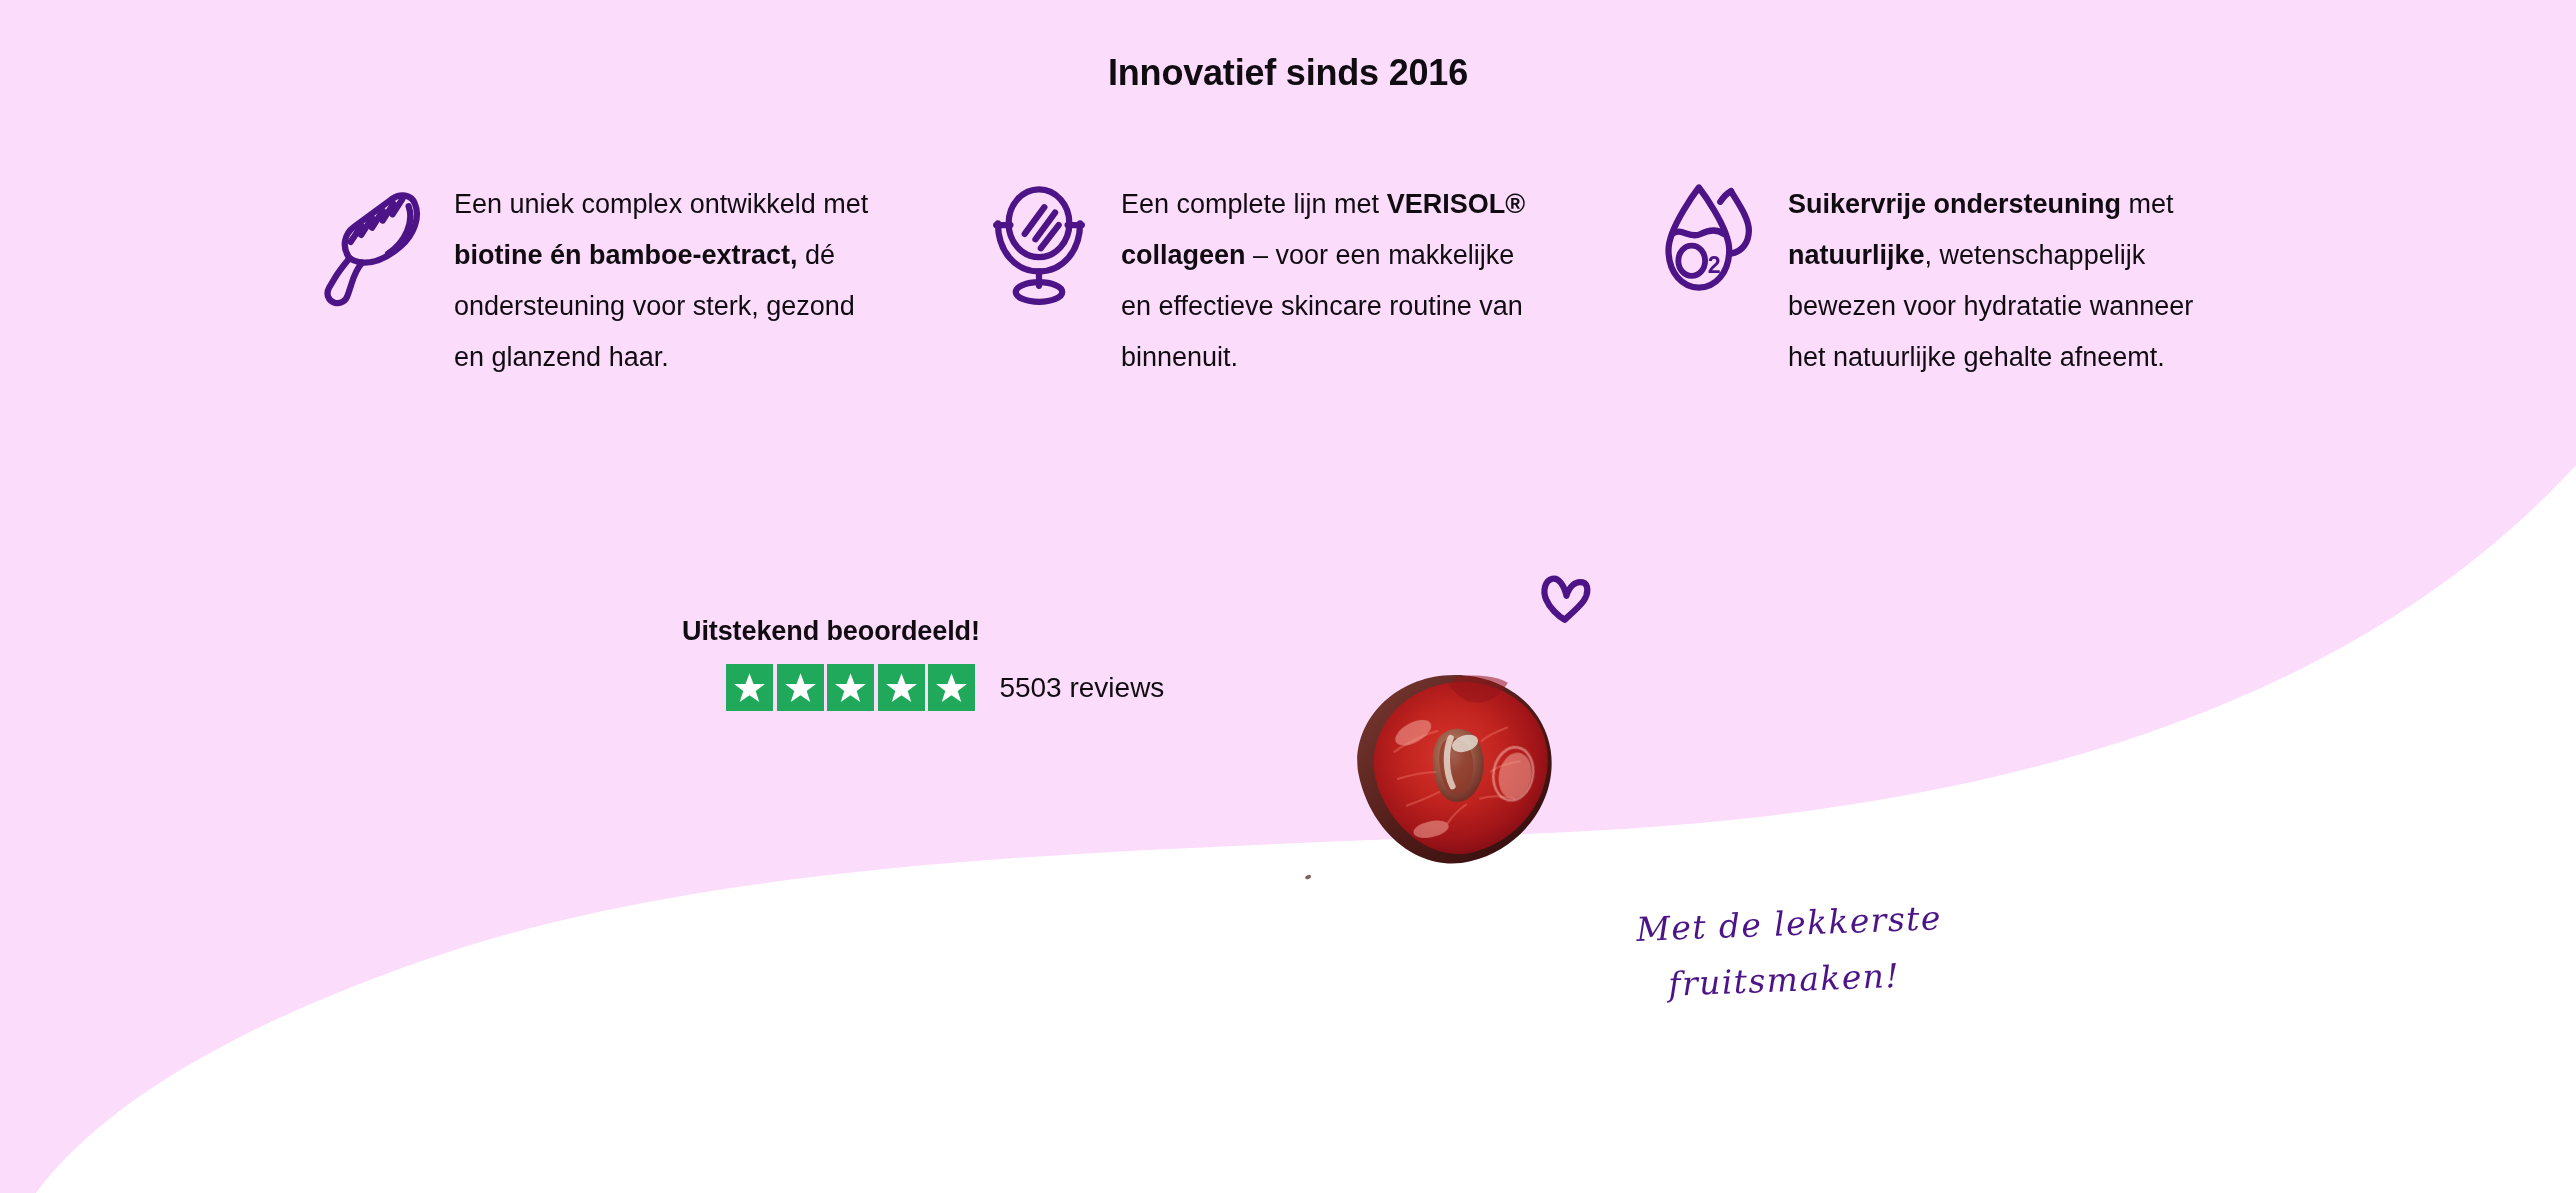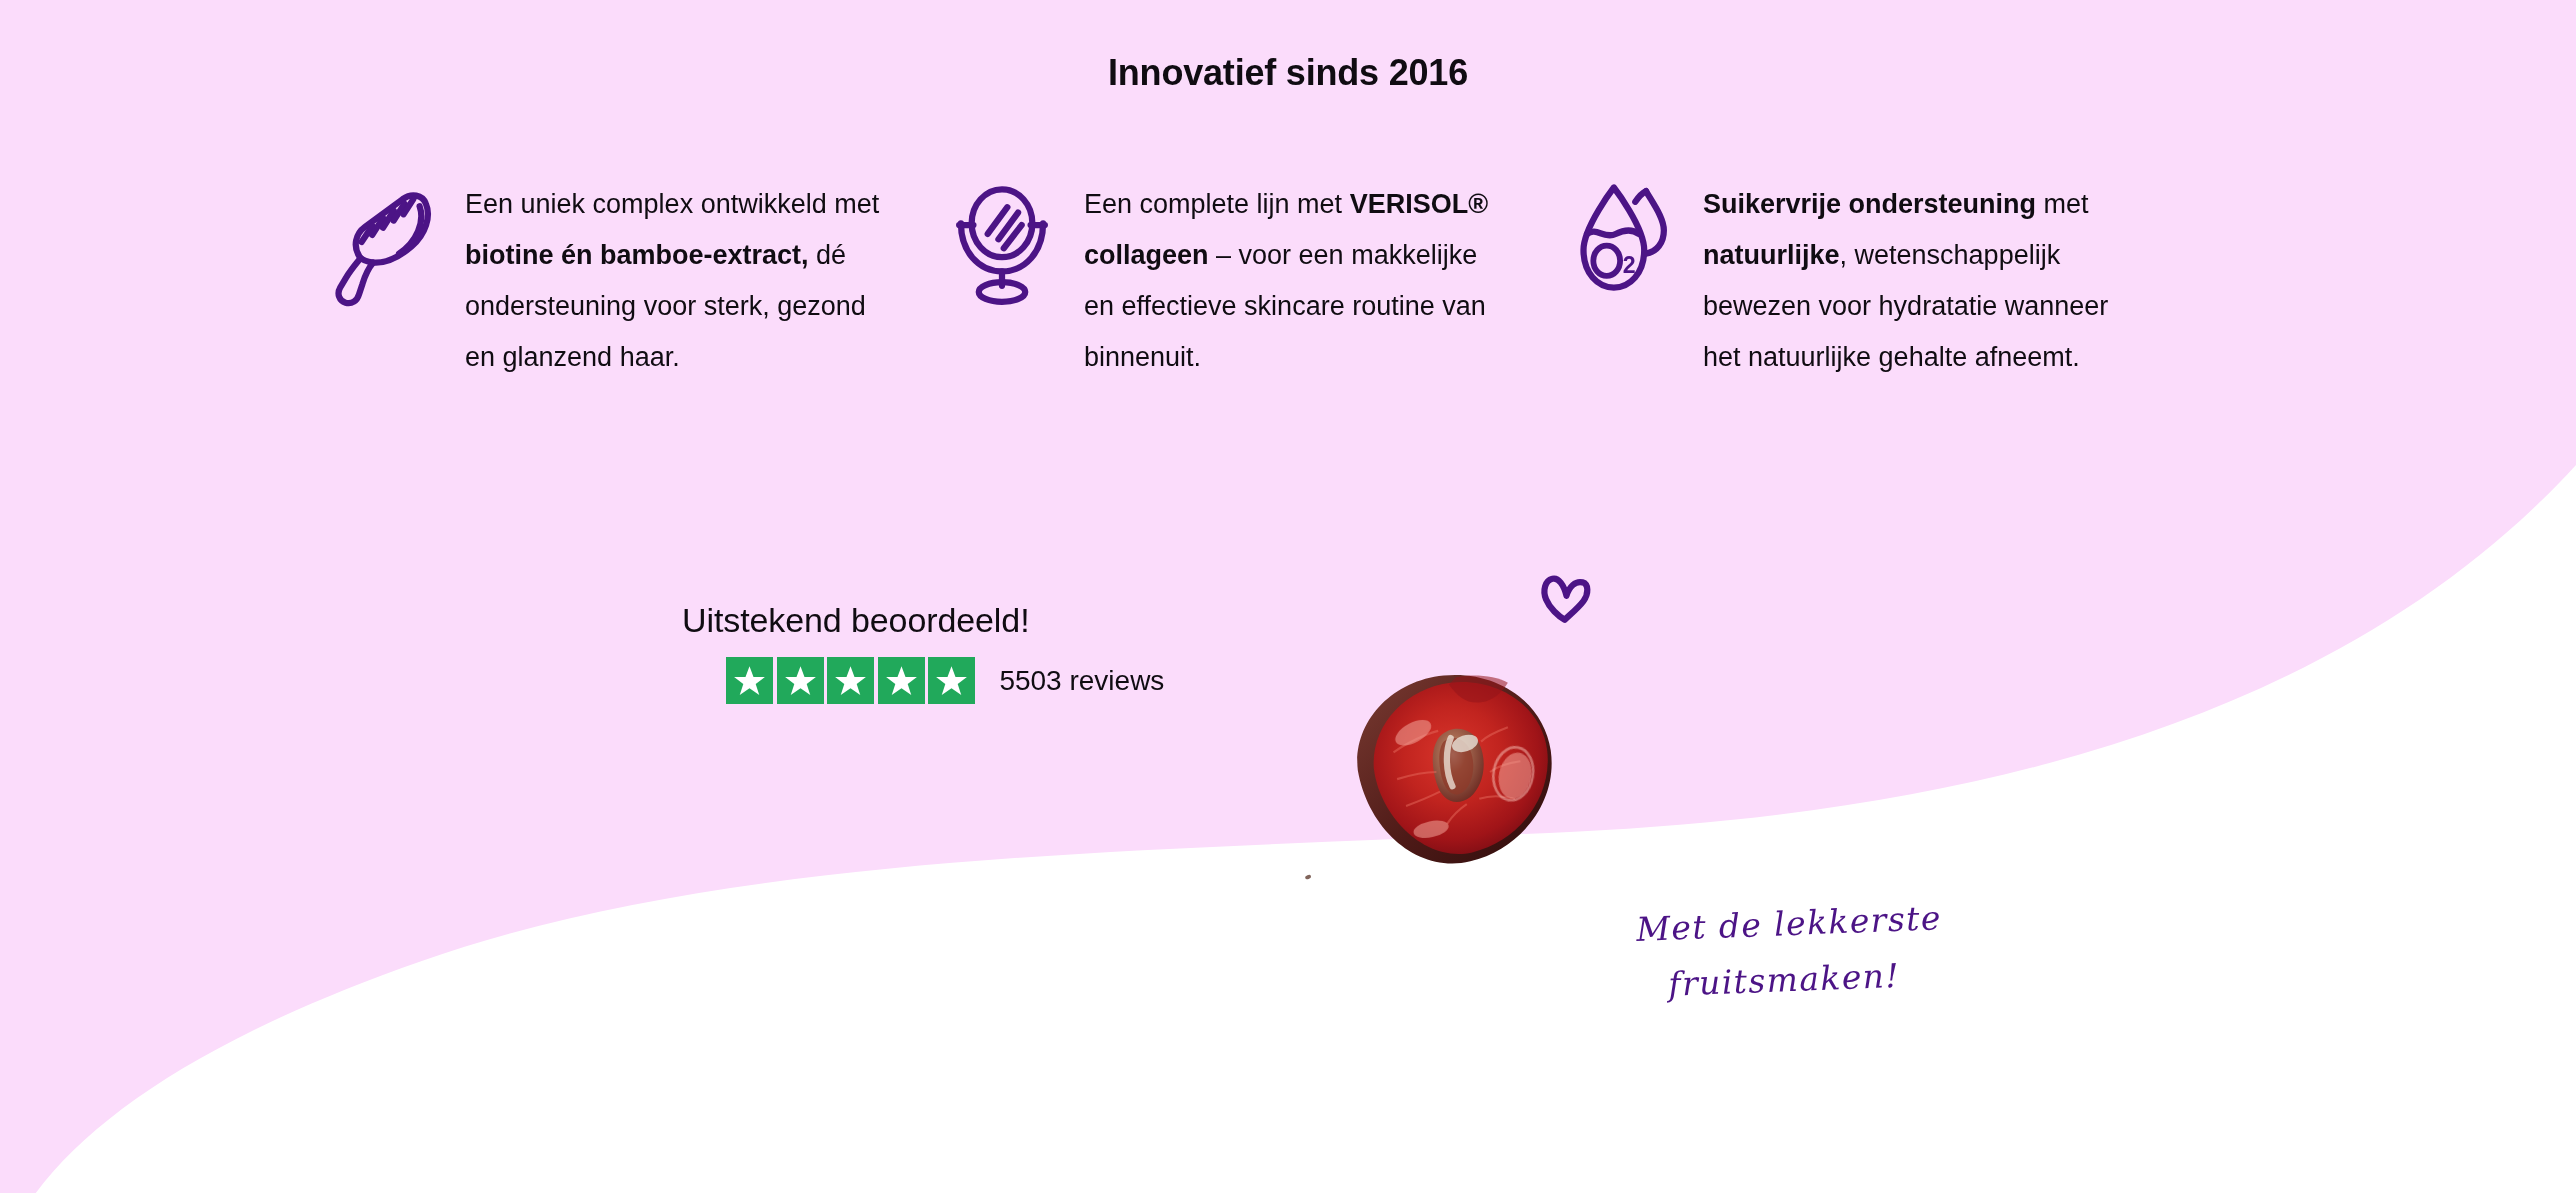--- a/index.html
+++ b/index.html
@@ -25,44 +25,45 @@
   .headline {
     position:absolute; top:52px; left:0; width:2576px;
     text-align:center;
     font-size:36px; font-weight:bold;
     color:#100c12;
     letter-spacing:-0.2px;
   }
 
   
   .features {
-    position:absolute; top:175px; left:333px;
+    position:absolute; top:175px; left:322px;
     width:1968px;
     display:flex;
-    gap:64px;
+    gap:112px;
   }
   .feature { display:flex; gap:32px; width:555px; }
 
   .feature-icon { flex:0 0 auto; width:100px; height:134px; }
   .feature-icon svg { display:block; width:100px; height:134px; }
 
   .feature-text {
     font-size:27px;
     line-height:51px;
     color:#100c12;
     padding-top:3.6px;
   }
   .feature-text b { font-weight:bold; }
 
   
   .reviews { position:absolute; top:601px; left:682px; }
   .reviews-title {
-    font-size:34px; font-weight:normal; color:#100c12;
+    font-size:27px; font-weight:bold; color:#100c12;
     letter-spacing:-0.1px;
     margin-bottom:17px;
+    margin-top:15px;
   }
   .reviews-row { display:flex; align-items:center; gap:24px;margin-left:44px; }
   .stars { display:flex; gap:3.6px; }
   .star {
     width:47px; height:47px;
     display:flex; align-items:center; justify-content:center;
   }
   .star svg { width:33px; height:32px; display:block; }
   .reviews-count { font-size:28px; color:#100c12; }
 

